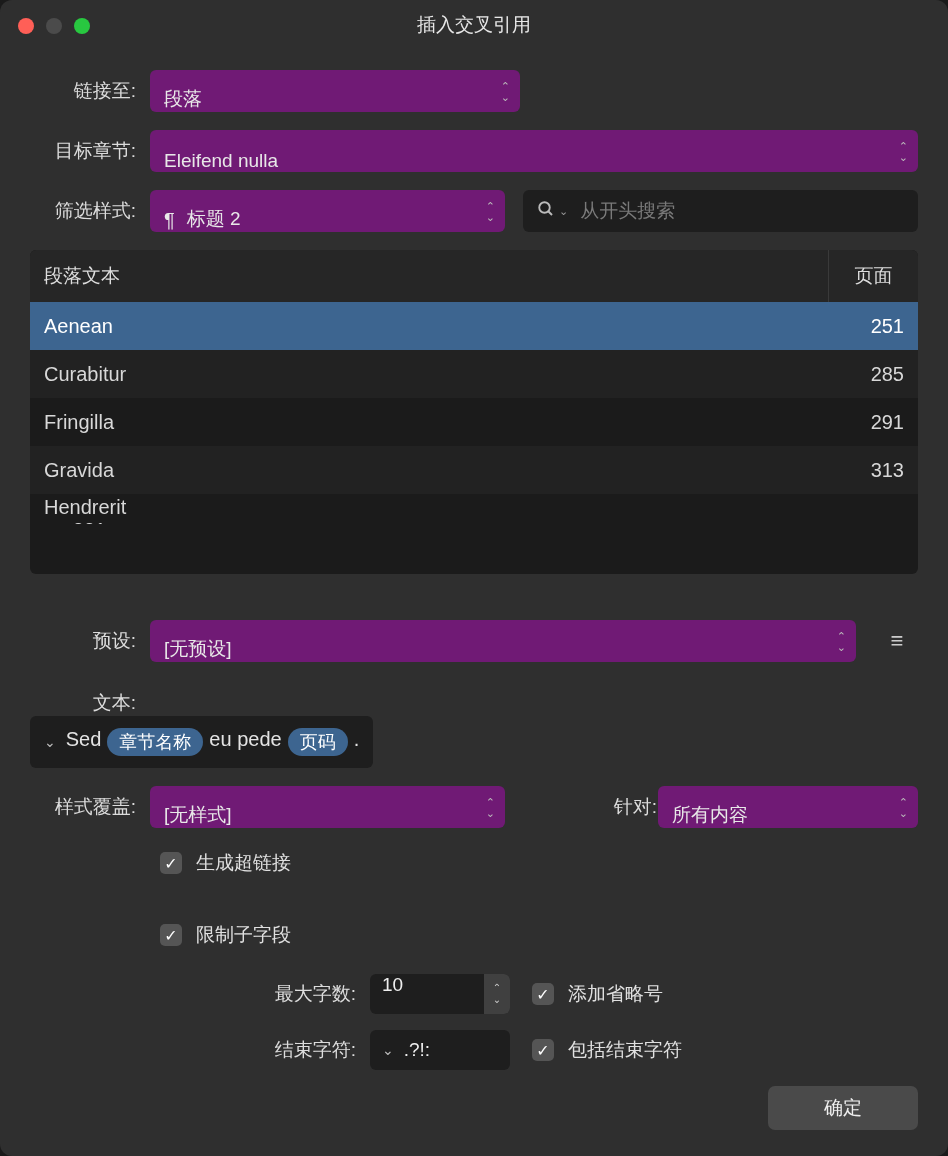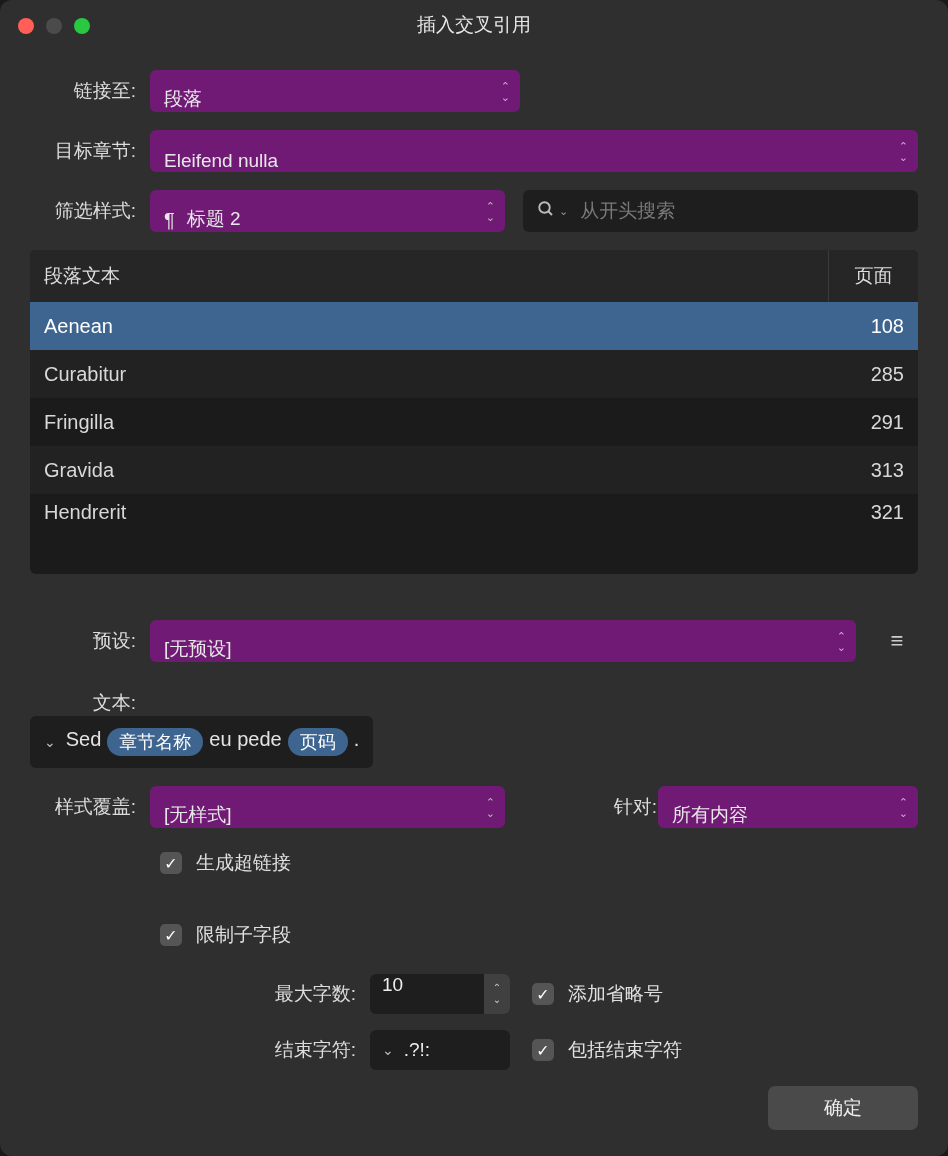--- a/index.html
+++ b/index.html
@@ -65,21 +65,21 @@
   }
   .thead { display:flex; background:#262626; height:52px; align-items:center; }
   .th-text { flex:1; padding-left:14px; color:#ddd; font-size:19px; }
   .th-page { width:90px; text-align:center; color:#ddd; font-size:19px; border-left:1px solid #3a3a3a; height:100%; display:flex; align-items:center; justify-content:center; }
   .tbody { height:272px; overflow:hidden; }
   .trow { display:flex; height:48px; align-items:center; }
   .trow.sel { background:#3d6590; color:#fff; }
   .trow.alt { background:#222; }
   .td-text { flex:1; padding-left:14px; font-size:20px; }
   .td-page { width:90px; text-align:right; padding-right:14px; font-size:20px; }
-  .trow.partial { height:30px; overflow:hidden; align-items:flex-end; padding-top:2px; }
+  .trow.partial { height:30px; overflow:hidden; align-items:flex-start; padding-top:2px;flex-direction:column; }
 
   .lower { padding-top:46px; }
   .lower .label-col { width:120px; }
   .preset-row { display:flex; align-items:center; margin-bottom:18px; }
   .select.preset { flex:1; }
   .menu-btn {
     width:42px; height:42px; background:transparent; border:none;
     display:flex; align-items:center; justify-content:center; margin-left:20px;
     color:#ccc; font-size:22px;
   }
@@ -189,21 +189,21 @@
     </div>
 
     <div class="table">
       <div class="thead">
         <div class="th-text">段落文本</div>
         <div class="th-page">页面</div>
       </div>
       <div class="tbody">
         <div class="trow sel">
           <div class="td-text">Aenean</div>
-          <div class="td-page">108</div>
+          <div class="td-page">251</div>
         </div>
         <div class="trow alt">
           <div class="td-text">Curabitur</div>
           <div class="td-page">285</div>
         </div>
         <div class="trow">
           <div class="td-text">Fringilla</div>
           <div class="td-page">291</div>
         </div>
         <div class="trow alt">

